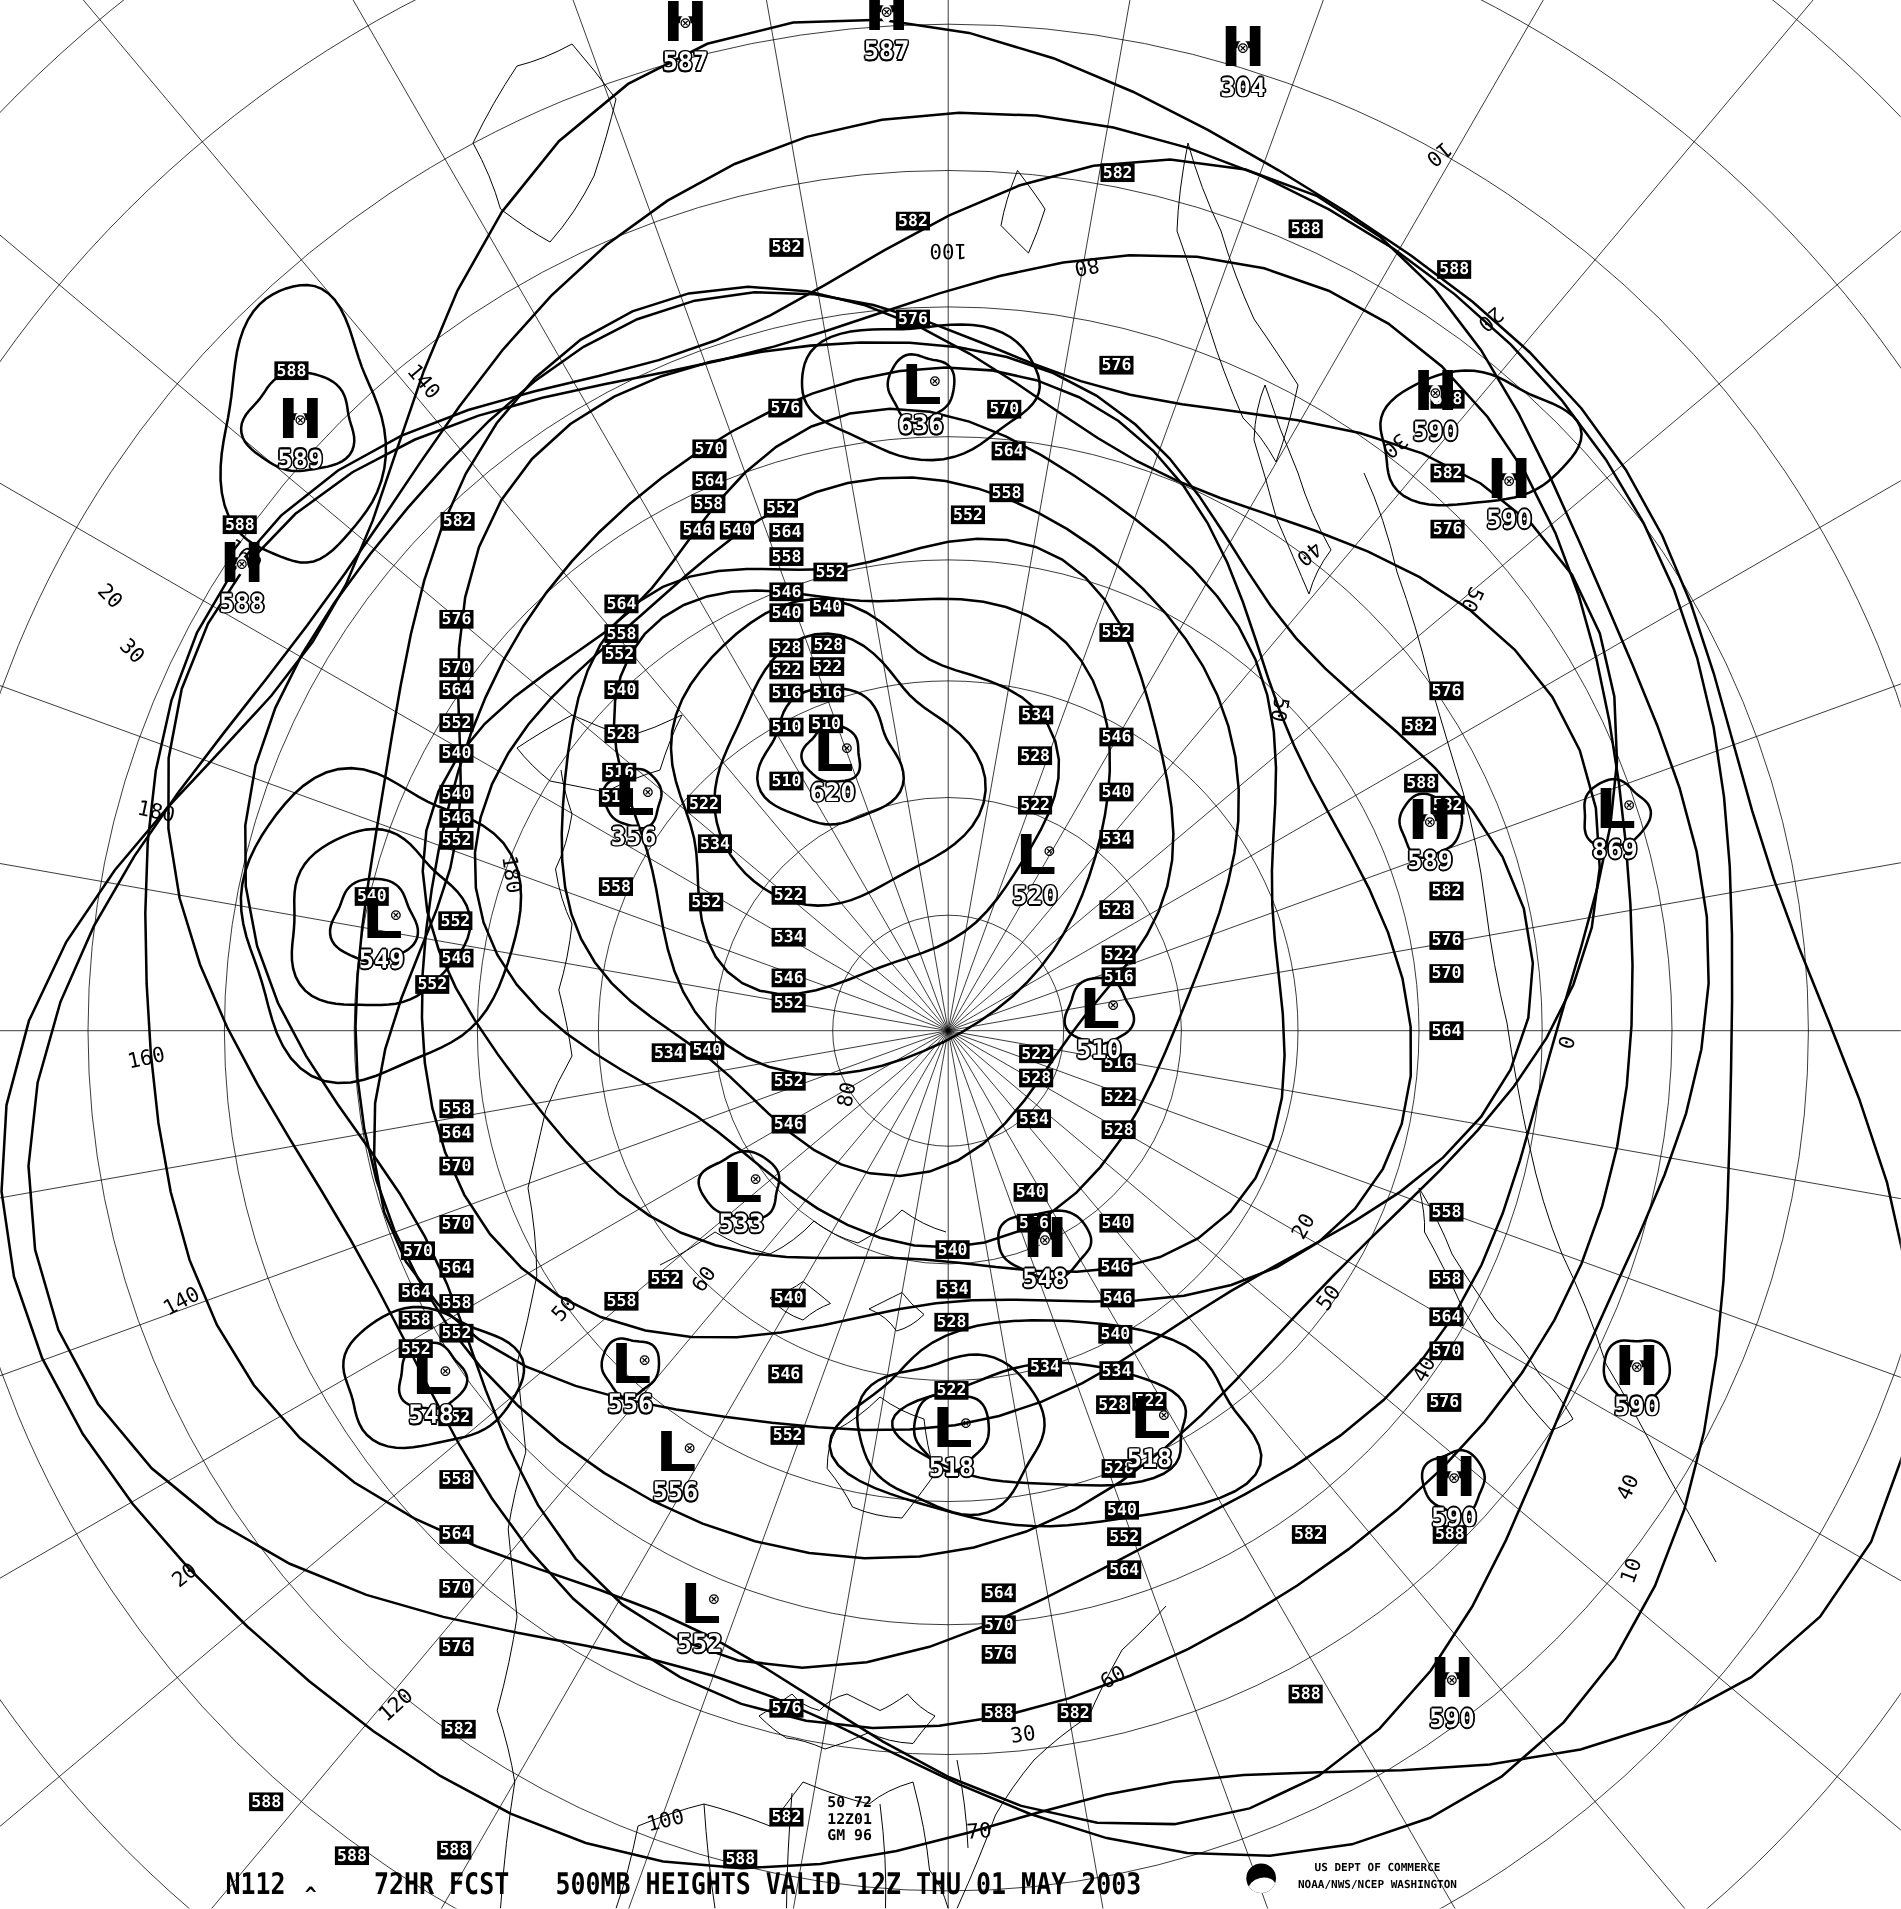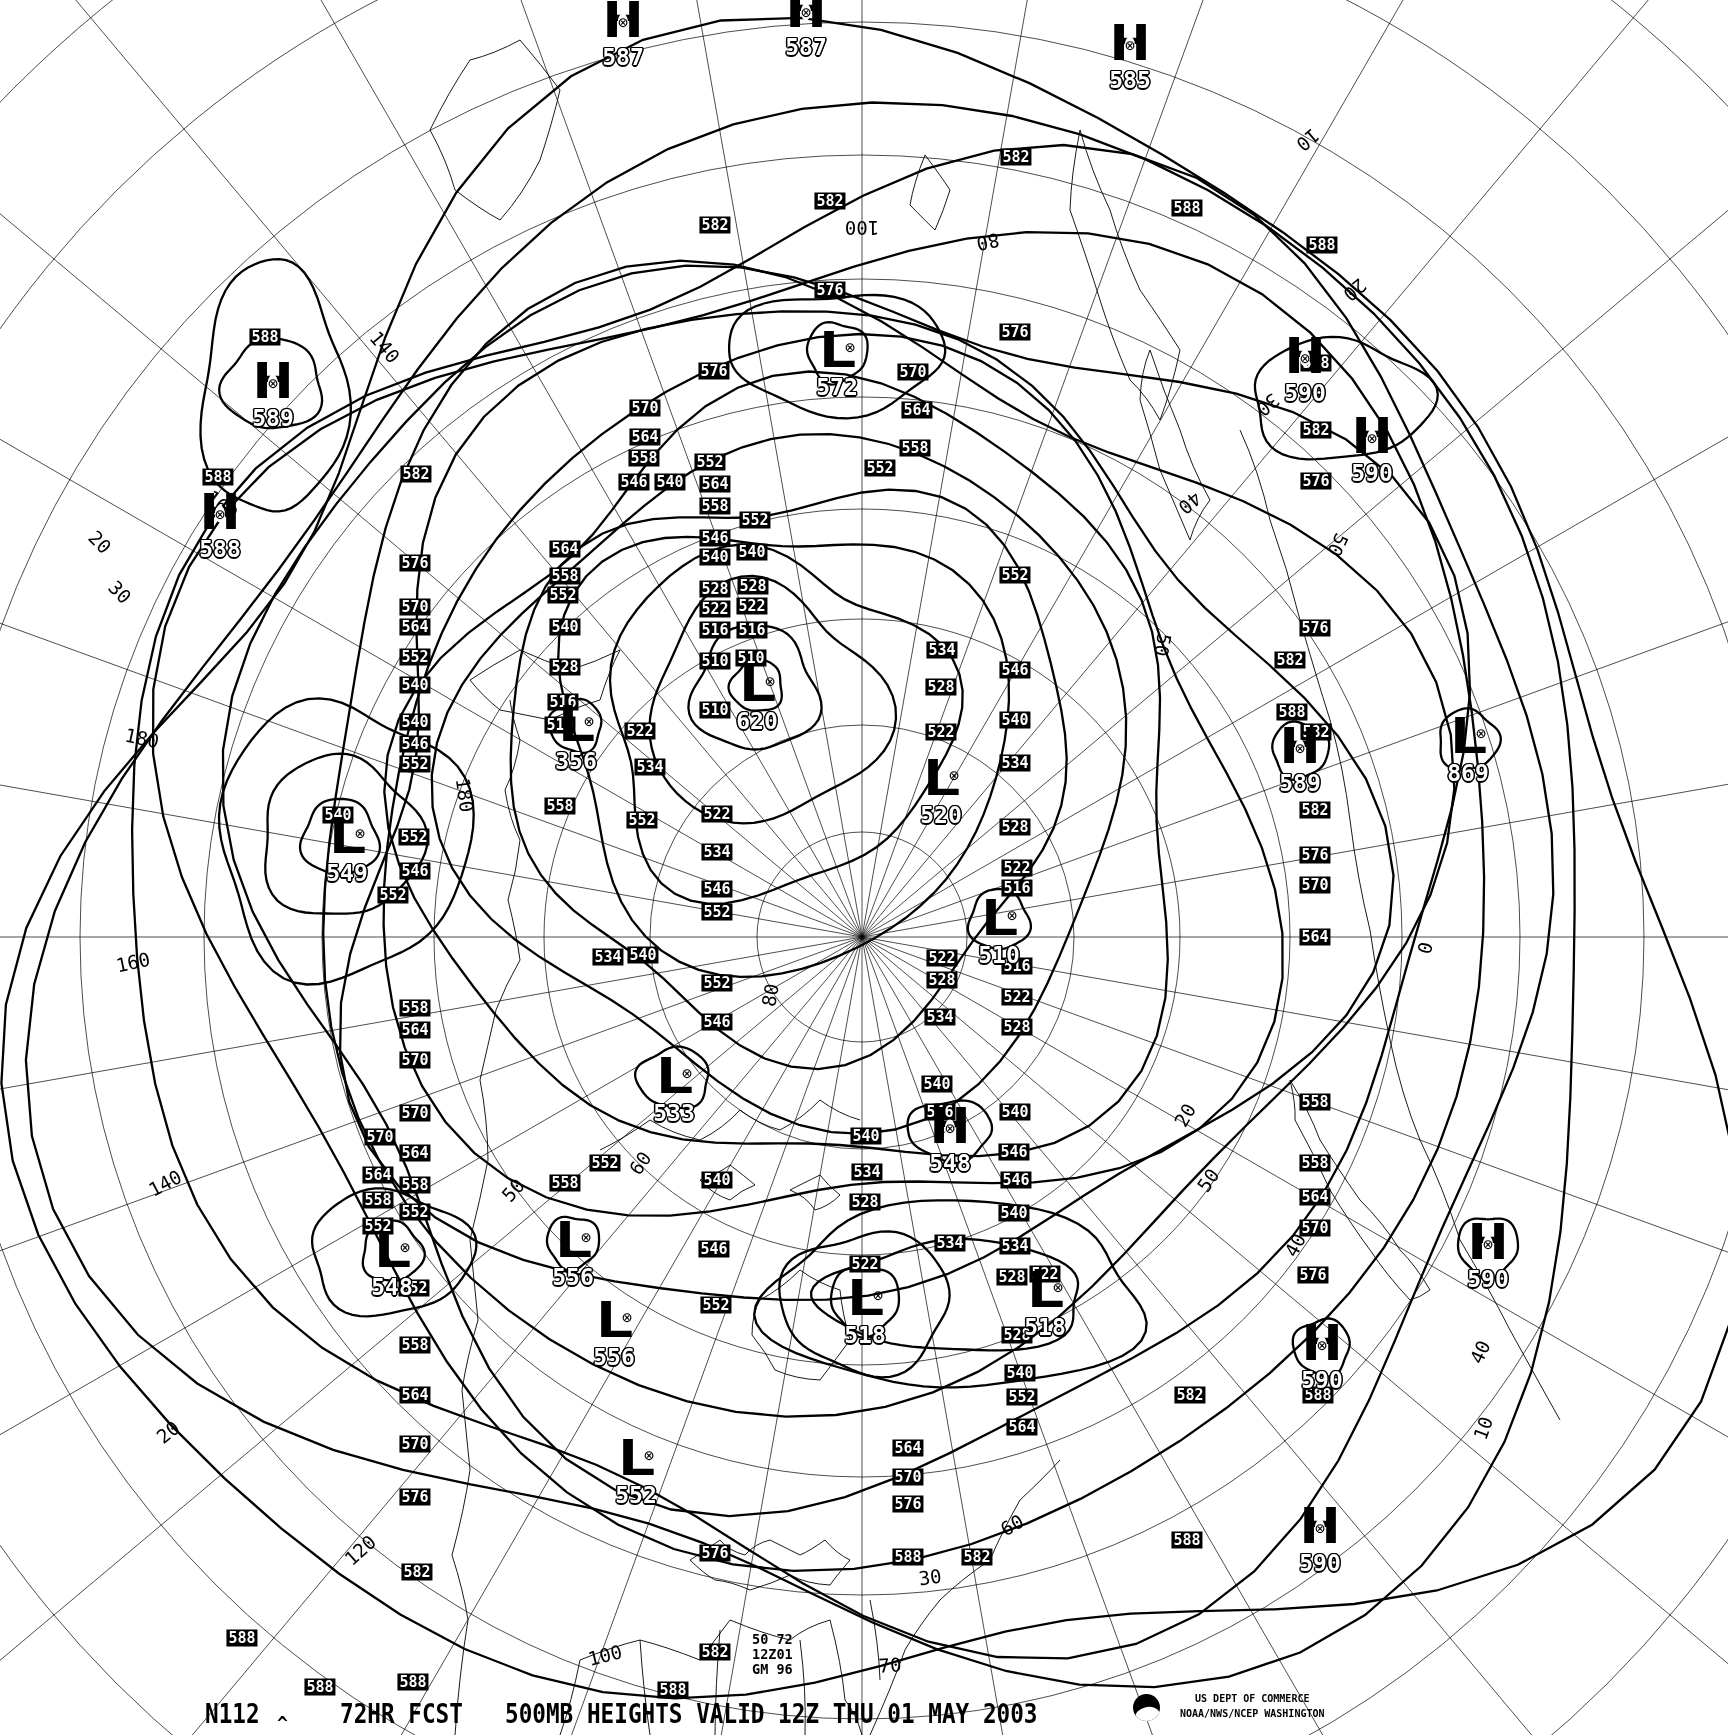--- a/index.html
+++ b/index.html
@@ -357,21 +357,21 @@
         <span class="hlval">587</span>
       </div>
       <div class="hl H" style="left: 806px; top: 12px;">
         <span class="glyph">H</span>
         <span class="otimes">⊗</span>
         <span class="hlval">587</span>
       </div>
       <div class="hl H" style="left: 1130px; top: 45px;">
         <span class="glyph">H</span>
         <span class="otimes">⊗</span>
-        <span class="hlval">585</span>
+        <span class="hlval">304</span>
       </div>
       <div class="hl H" style="left: 273px; top: 383px;">
         <span class="glyph">H</span>
         <span class="otimes">⊗</span>
         <span class="hlval">589</span>
       </div>
       <div class="hl H" style="left: 220px; top: 514px;">
         <span class="glyph">H</span>
         <span class="otimes">⊗</span>
         <span class="hlval">588</span>
@@ -407,21 +407,21 @@
         <span class="hlval">590</span>
       </div>
       <div class="hl H" style="left: 1320px; top: 1528px;">
         <span class="glyph">H</span>
         <span class="otimes">⊗</span>
         <span class="hlval">590</span>
       </div>
       <div class="hl L" style="left: 837px; top: 352px;">
         <span class="glyph">L</span>
         <span class="otimes">⊗</span>
-        <span class="hlval">572</span>
+        <span class="hlval">636</span>
       </div>
       <div class="hl L" style="left: 576px; top: 726px;">
         <span class="glyph">L</span>
         <span class="otimes">⊗</span>
         <span class="hlval">356</span>
       </div>
       <div class="hl L" style="left: 757px; top: 686px;">
         <span class="glyph">L</span>
         <span class="otimes">⊗</span>
         <span class="hlval">620</span>

